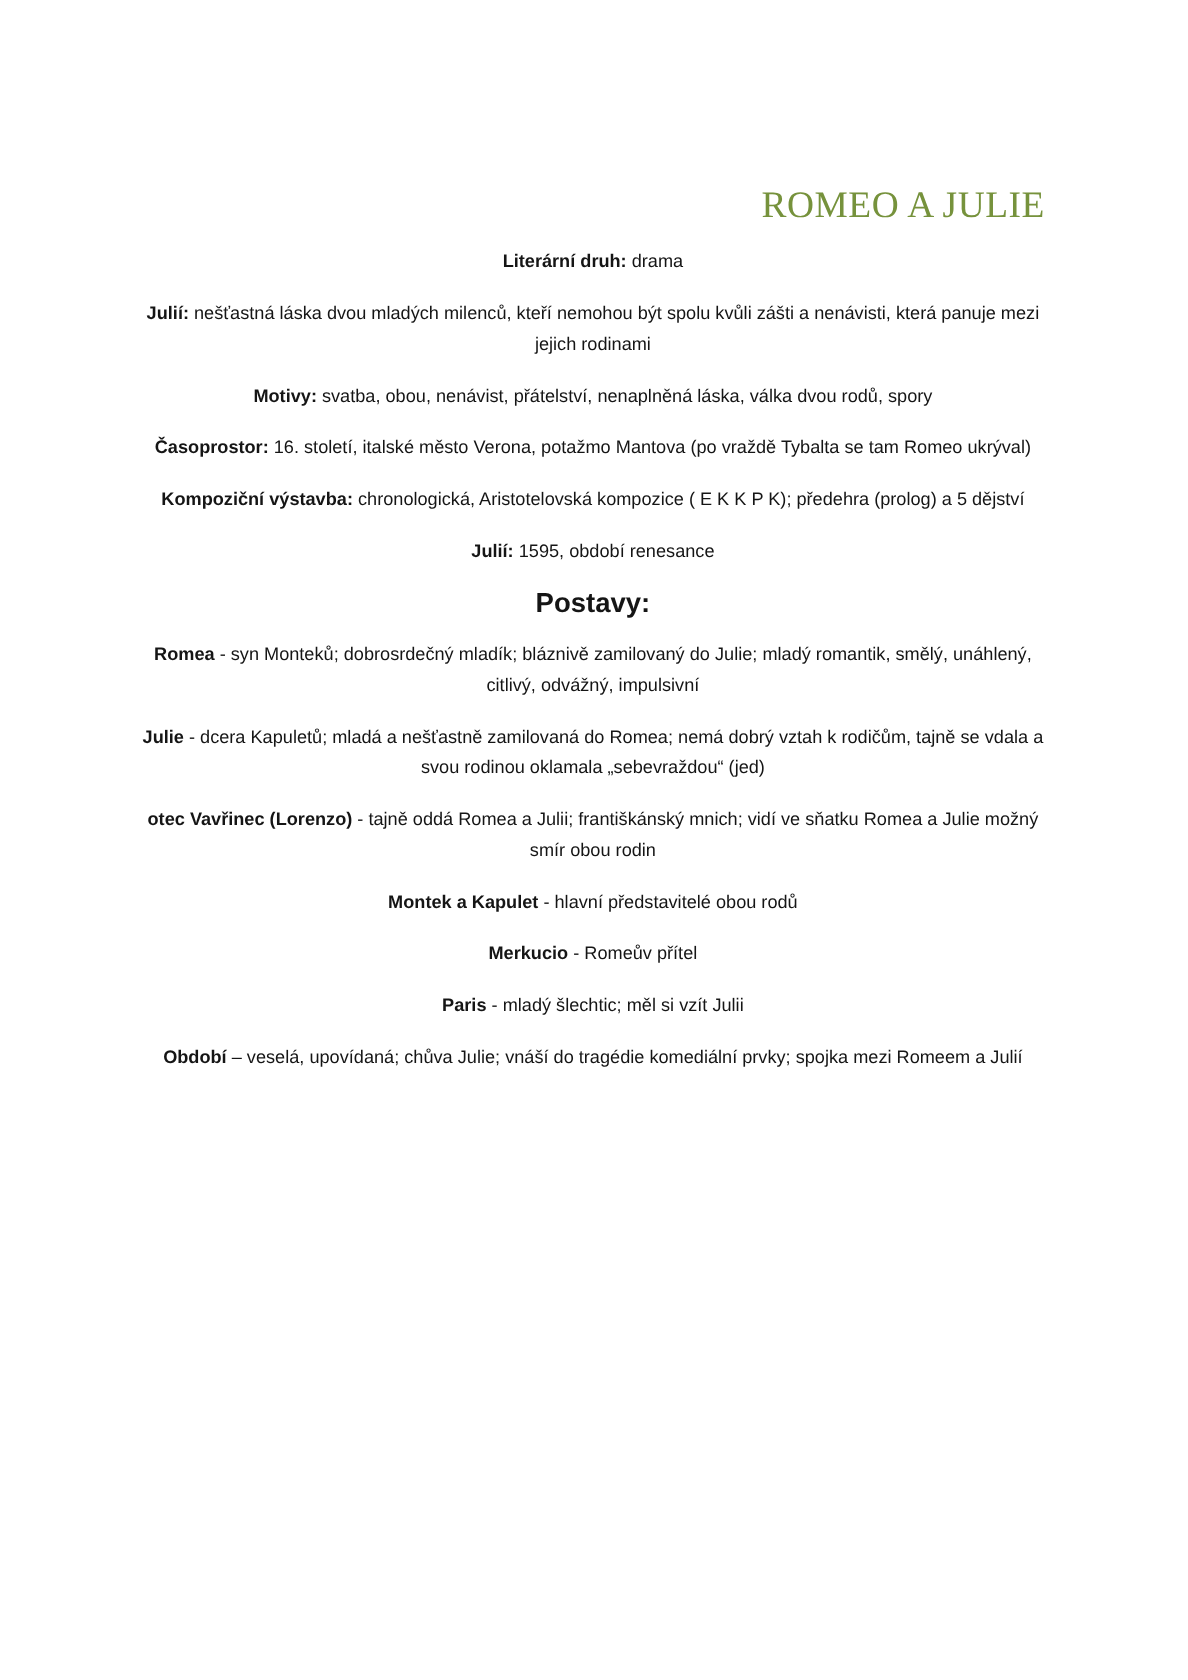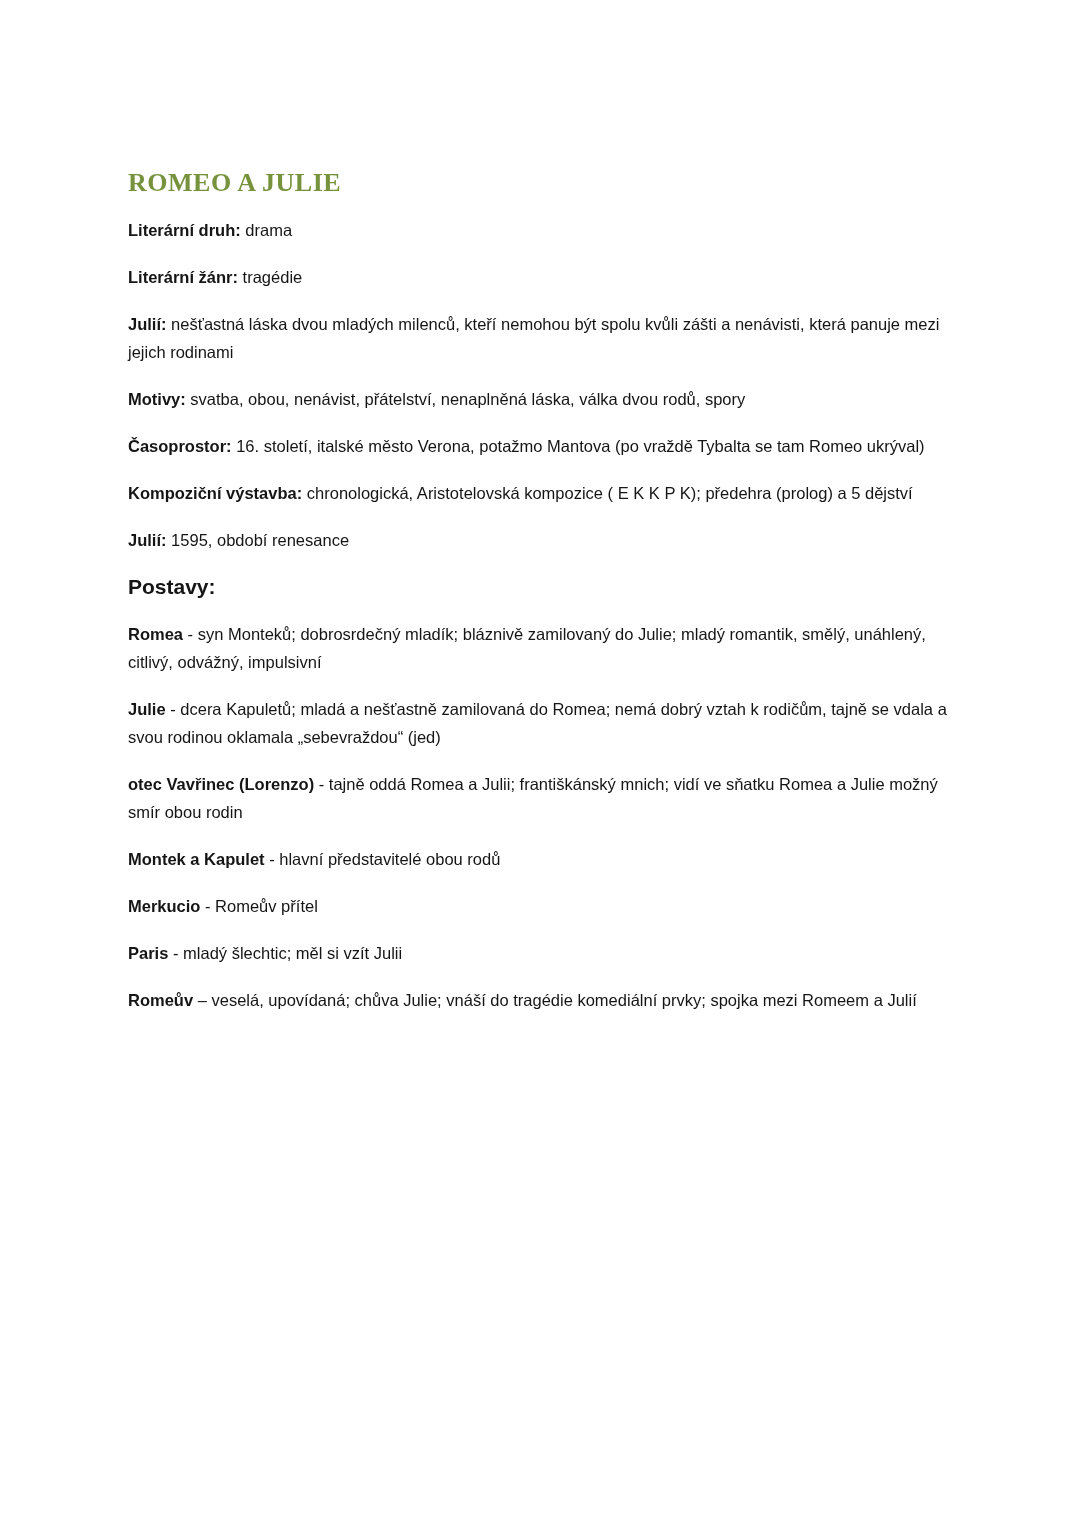--- a/index.html
+++ b/index.html
@@ -12,56 +12,56 @@
     width: 1080px;
     height: 1527px;
     background: #ffffff;
     overflow: hidden;
     font-family: "Liberation Sans", sans-serif;
     color: #151515;
     box-sizing: border-box;
     padding: 168px 130px 0 128px;
   }
   .doc-title {
-    text-align: left;
+    text-align: right;
     font-family: "Liberation Serif", "DejaVu Serif", serif;
-    font-weight: bold;
-    font-size: 26px;
+    font-weight: normal;
+    font-size: 34px;
     letter-spacing: 0.5px;
     color: #76923c;
     margin: 0 0 18px 0;
   }
   .doc-body {
     font-size: 16.5px;
     line-height: 28px;
+    text-align: center;
   }
   .para {
     margin: 0 0 19px 0;
   }
   .para .lbl {
     font-weight: bold;
   }
   .para.heading {
-    font-size: 21px;
+    font-size: 25px;
     margin-top: 4px;
   }
   .para.heading .lbl {
     font-weight: bold;
   }
 </style>
 </head>
 <body>
 
 <div class="page">
   <h1 class="doc-title" style="color: rgb(118, 146, 60);">ROMEO A JULIE</h1>
 
   <div class="doc-body">
     <p class="para"><span class="lbl">Literární druh:</span><span class="txt"> drama</span></p>
 
-    <p class="para"><span class="lbl">Literární žánr:</span><span class="txt"> tragédie</span></p>
 
     <p class="para"><span class="lbl">Julií:</span><span class="txt"> nešťastná láska dvou mladých milenců, kteří nemohou být spolu kvůli zášti a nenávisti, která panuje mezi jejich rodinami</span></p>
 
     <p class="para"><span class="lbl">Motivy:</span><span class="txt"> svatba, obou, nenávist, přátelství, nenaplněná láska, válka dvou rodů, spory</span></p>
 
     <p class="para"><span class="lbl">Časoprostor:</span><span class="txt"> 16. století, italské město Verona, potažmo Mantova (po vraždě Tybalta se tam Romeo ukrýval)</span></p>
 
     <p class="para"><span class="lbl">Kompoziční výstavba:</span><span class="txt"> chronologická, Aristotelovská kompozice ( E K K P K); předehra (prolog) a 5 dějství</span></p>
 
     <p class="para"><span class="lbl">Julií:</span><span class="txt"> 1595, období renesance</span></p>
@@ -74,16 +74,16 @@
 
     <p class="para"><span class="lbl">otec Vavřinec (Lorenzo)</span><span class="txt"> - tajně oddá Romea a Julii; františkánský mnich; vidí ve sňatku Romea a Julie možný smír obou rodin</span></p>
 
     <p class="para"><span class="lbl">Montek a Kapulet</span><span class="txt"> - hlavní představitelé obou rodů</span></p>
 
     <p class="para"><span class="lbl">Merkucio</span><span class="txt"> - Romeův přítel</span></p>
 
     <p class="para"><span class="lbl">Paris</span><span class="txt"> - mladý šlechtic; měl si vzít Julii</span></p>
 
 
-    <p class="para"><span class="lbl">Romeův</span><span class="txt"> – veselá, upovídaná; chůva Julie; vnáší do tragédie komediální prvky; spojka mezi Romeem a Julií</span></p>
+    <p class="para"><span class="lbl">Období</span><span class="txt"> – veselá, upovídaná; chůva Julie; vnáší do tragédie komediální prvky; spojka mezi Romeem a Julií</span></p>
   </div>
 
 </div>
 
 </body></html>

